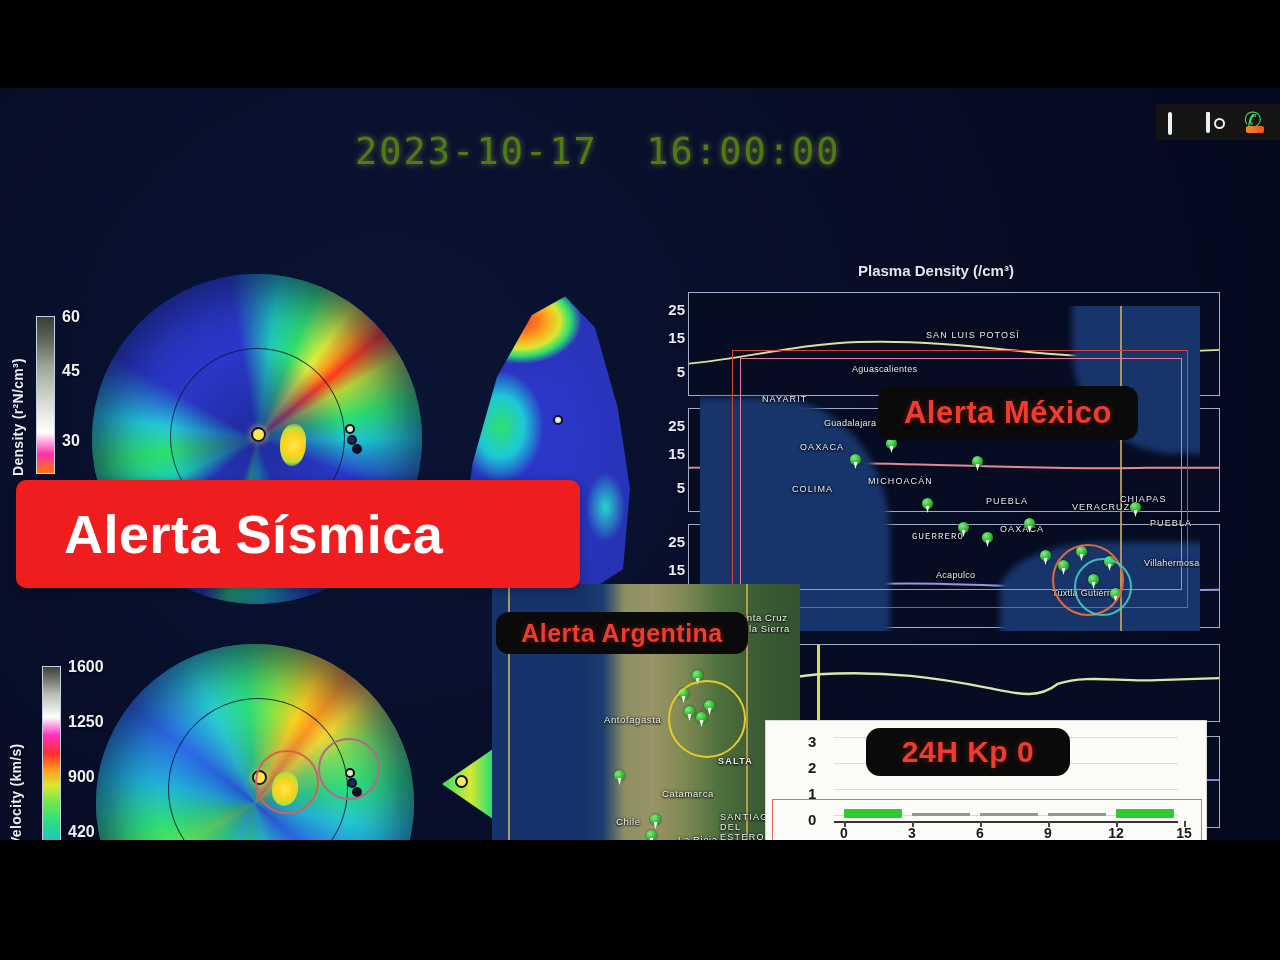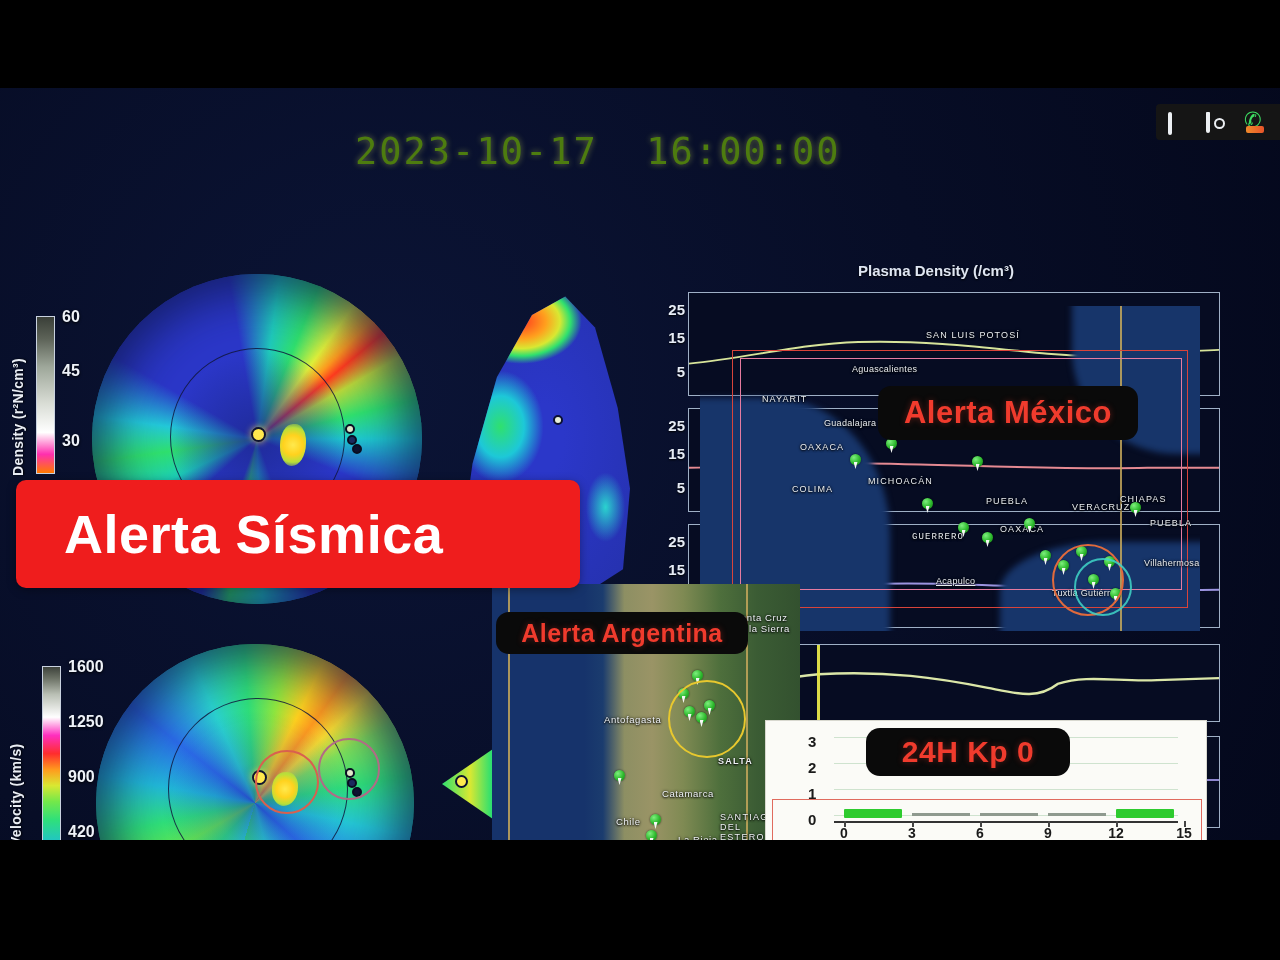--- a/index.html
+++ b/index.html
@@ -488,21 +488,21 @@
       <div class="mexlabel" style="left:212px;top:226px;font-family:Liberation Mono, monospace;">GUERRERO</div>
       <div class="mexlabel" style="left:372px;top:196px;">VERACRUZ</div>
       <div class="mexlabel" style="left:450px;top:212px;">PUEBLA</div>
       <div class="mexlabel" style="left:226px;top:24px;">SAN LUIS POTOSÍ</div>
       <div class="mexlabel" style="left:300px;top:218px;">OAXACA</div>
       <div class="mexlabel" style="left:420px;top:176px;margin-top:12px;">CHIAPAS</div>
       <div class="mexlabel city" style="left:124px;top:112px;">Guadalajara</div>
       <div class="mexlabel city" style="left:152px;top:58px;">Aguascalientes</div>
       <div class="mexlabel city" style="left:444px;top:252px;">Villahermosa</div>
       <div class="mexlabel city" style="left:352px;top:282px;">Tuxtla Gutiérrez</div>
-      <div class="mexlabel city" style="left:236px;top:270px;text-decoration:underline;">Acapulco</div>
+      <div class="mexlabel city" style="left:236px;top:264px;">Acapulco</div>
 
       <div class="pin" style="left:150px;top:148px;"></div>
       <div class="pin" style="left:186px;top:132px;"></div>
       <div class="pin" style="left:222px;top:192px;"></div>
       <div class="pin" style="left:258px;top:216px;"></div>
       <div class="pin" style="left:282px;top:226px;"></div>
       <div class="pin" style="left:324px;top:212px;"></div>
       <div class="pin" style="left:376px;top:240px;"></div>
       <div class="pin" style="left:404px;top:250px;"></div>
       <div class="pin" style="left:388px;top:268px;"></div>

